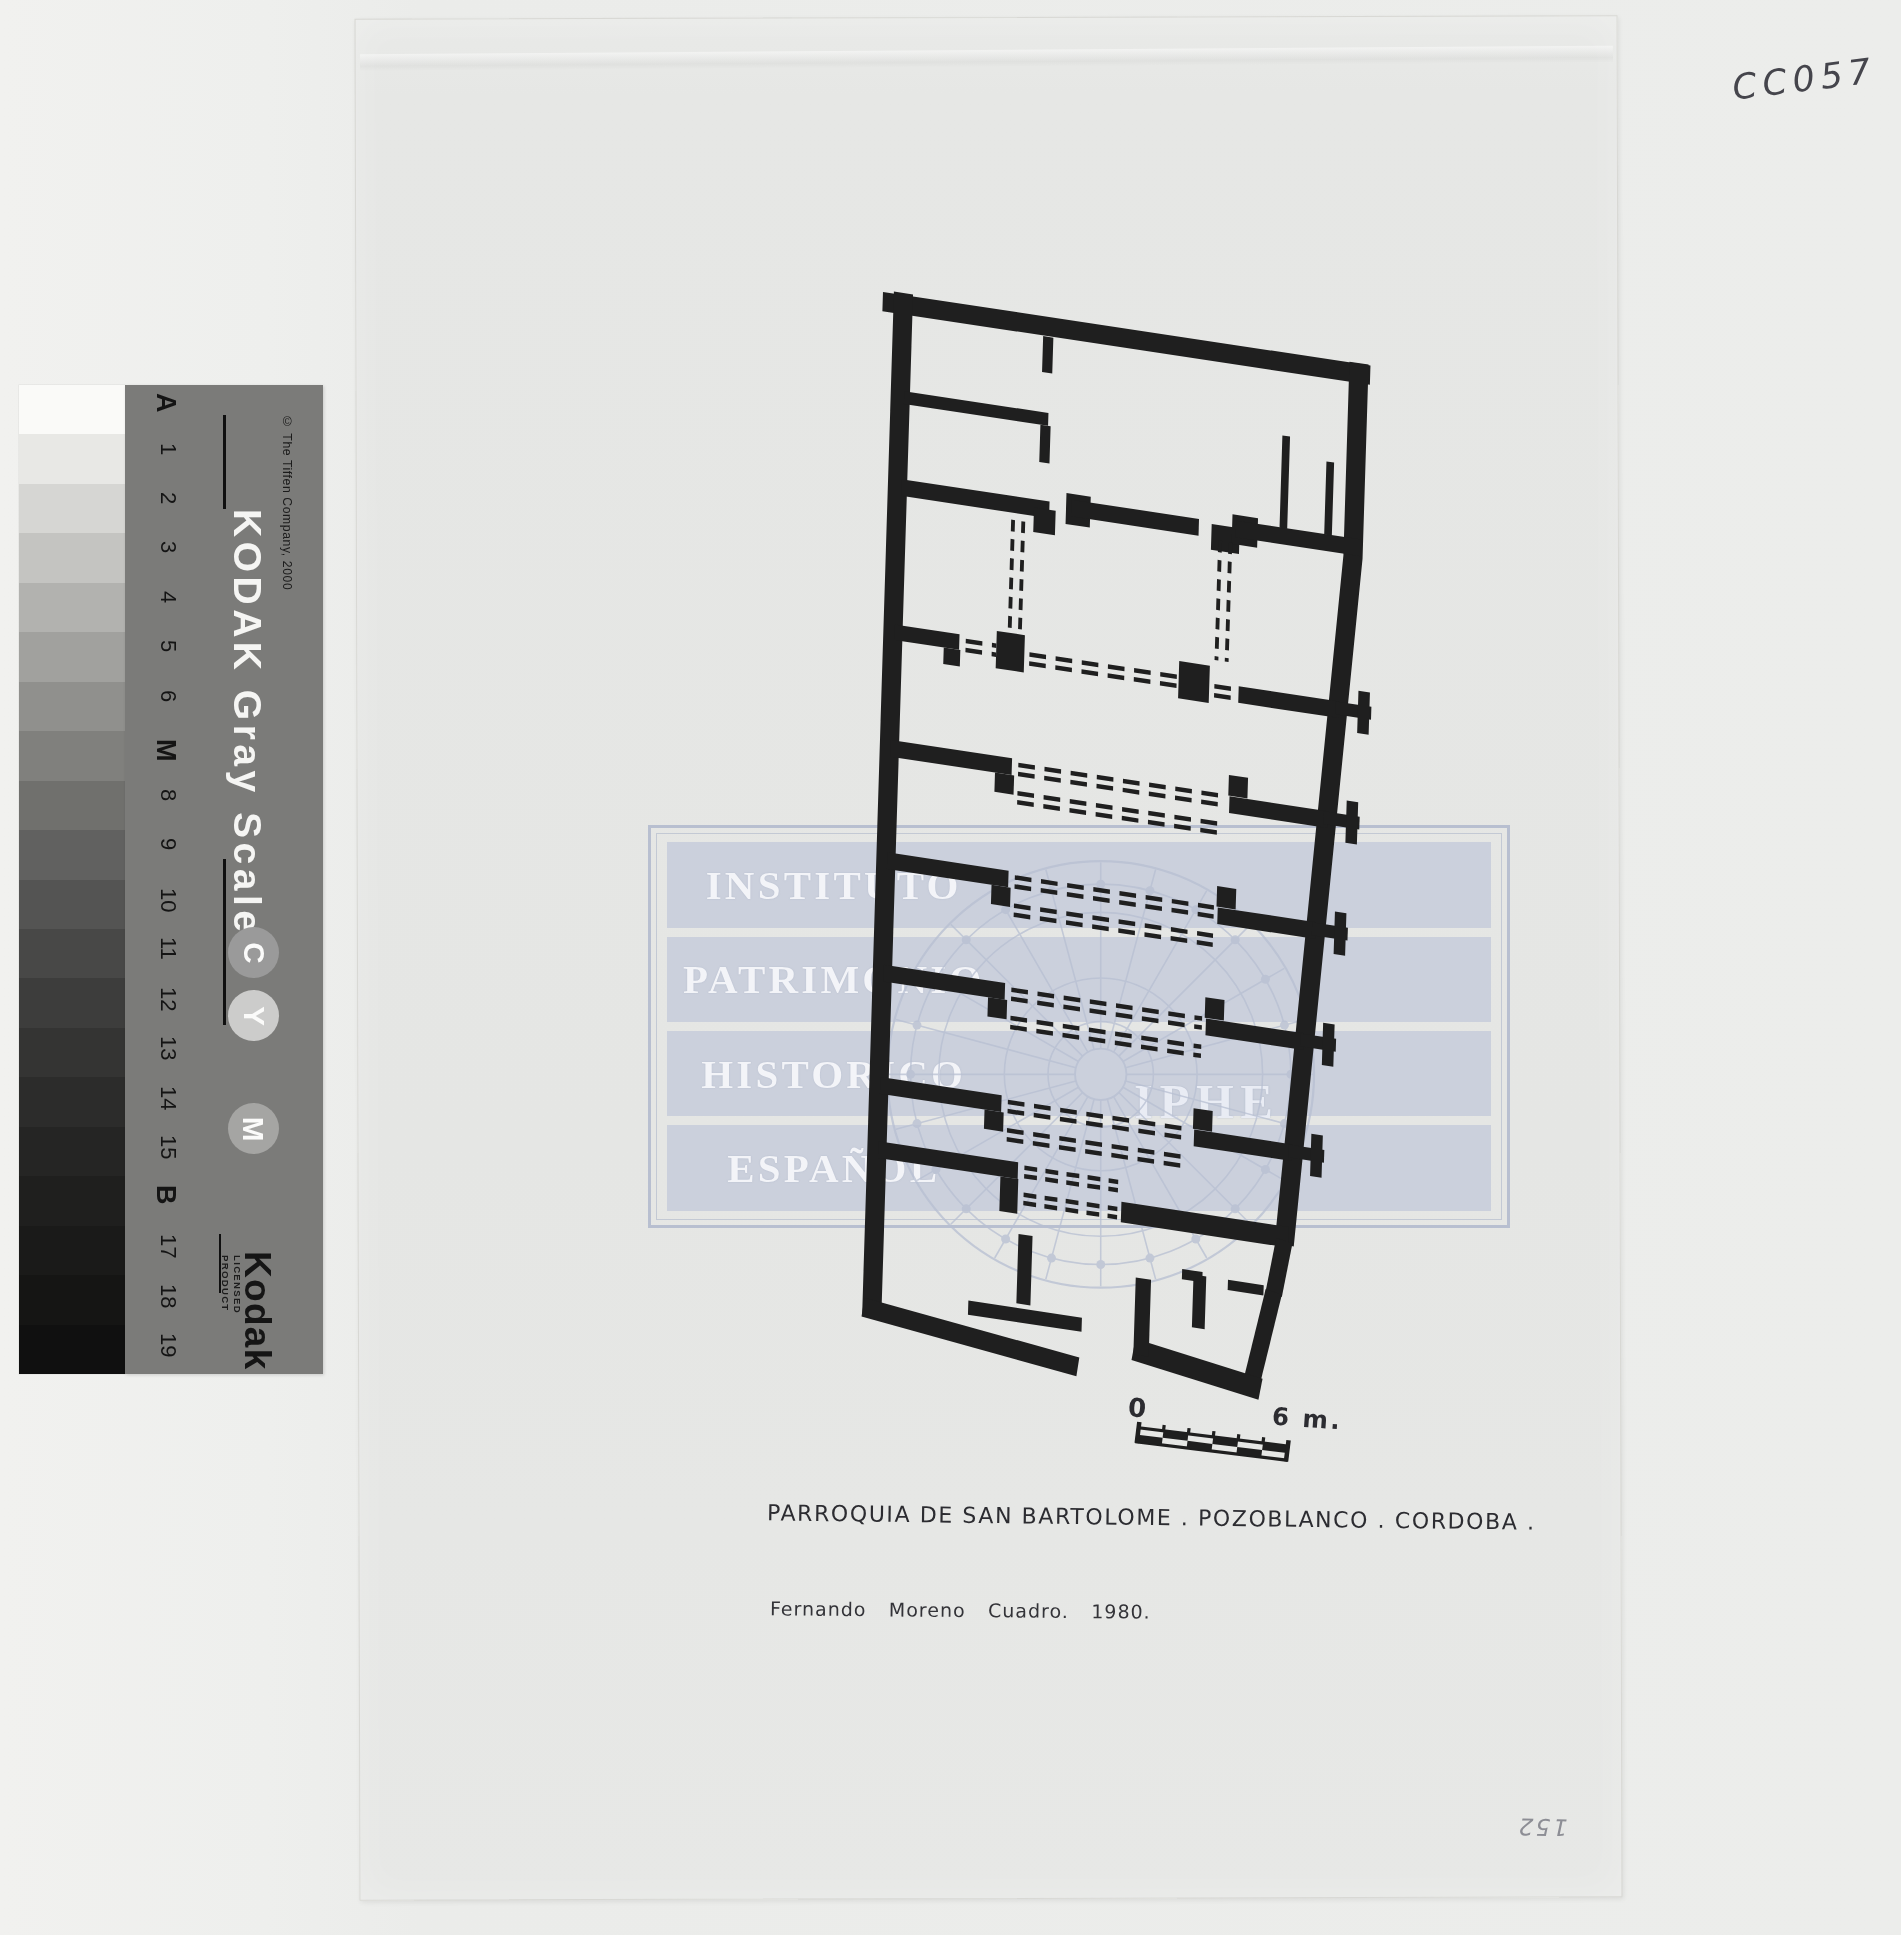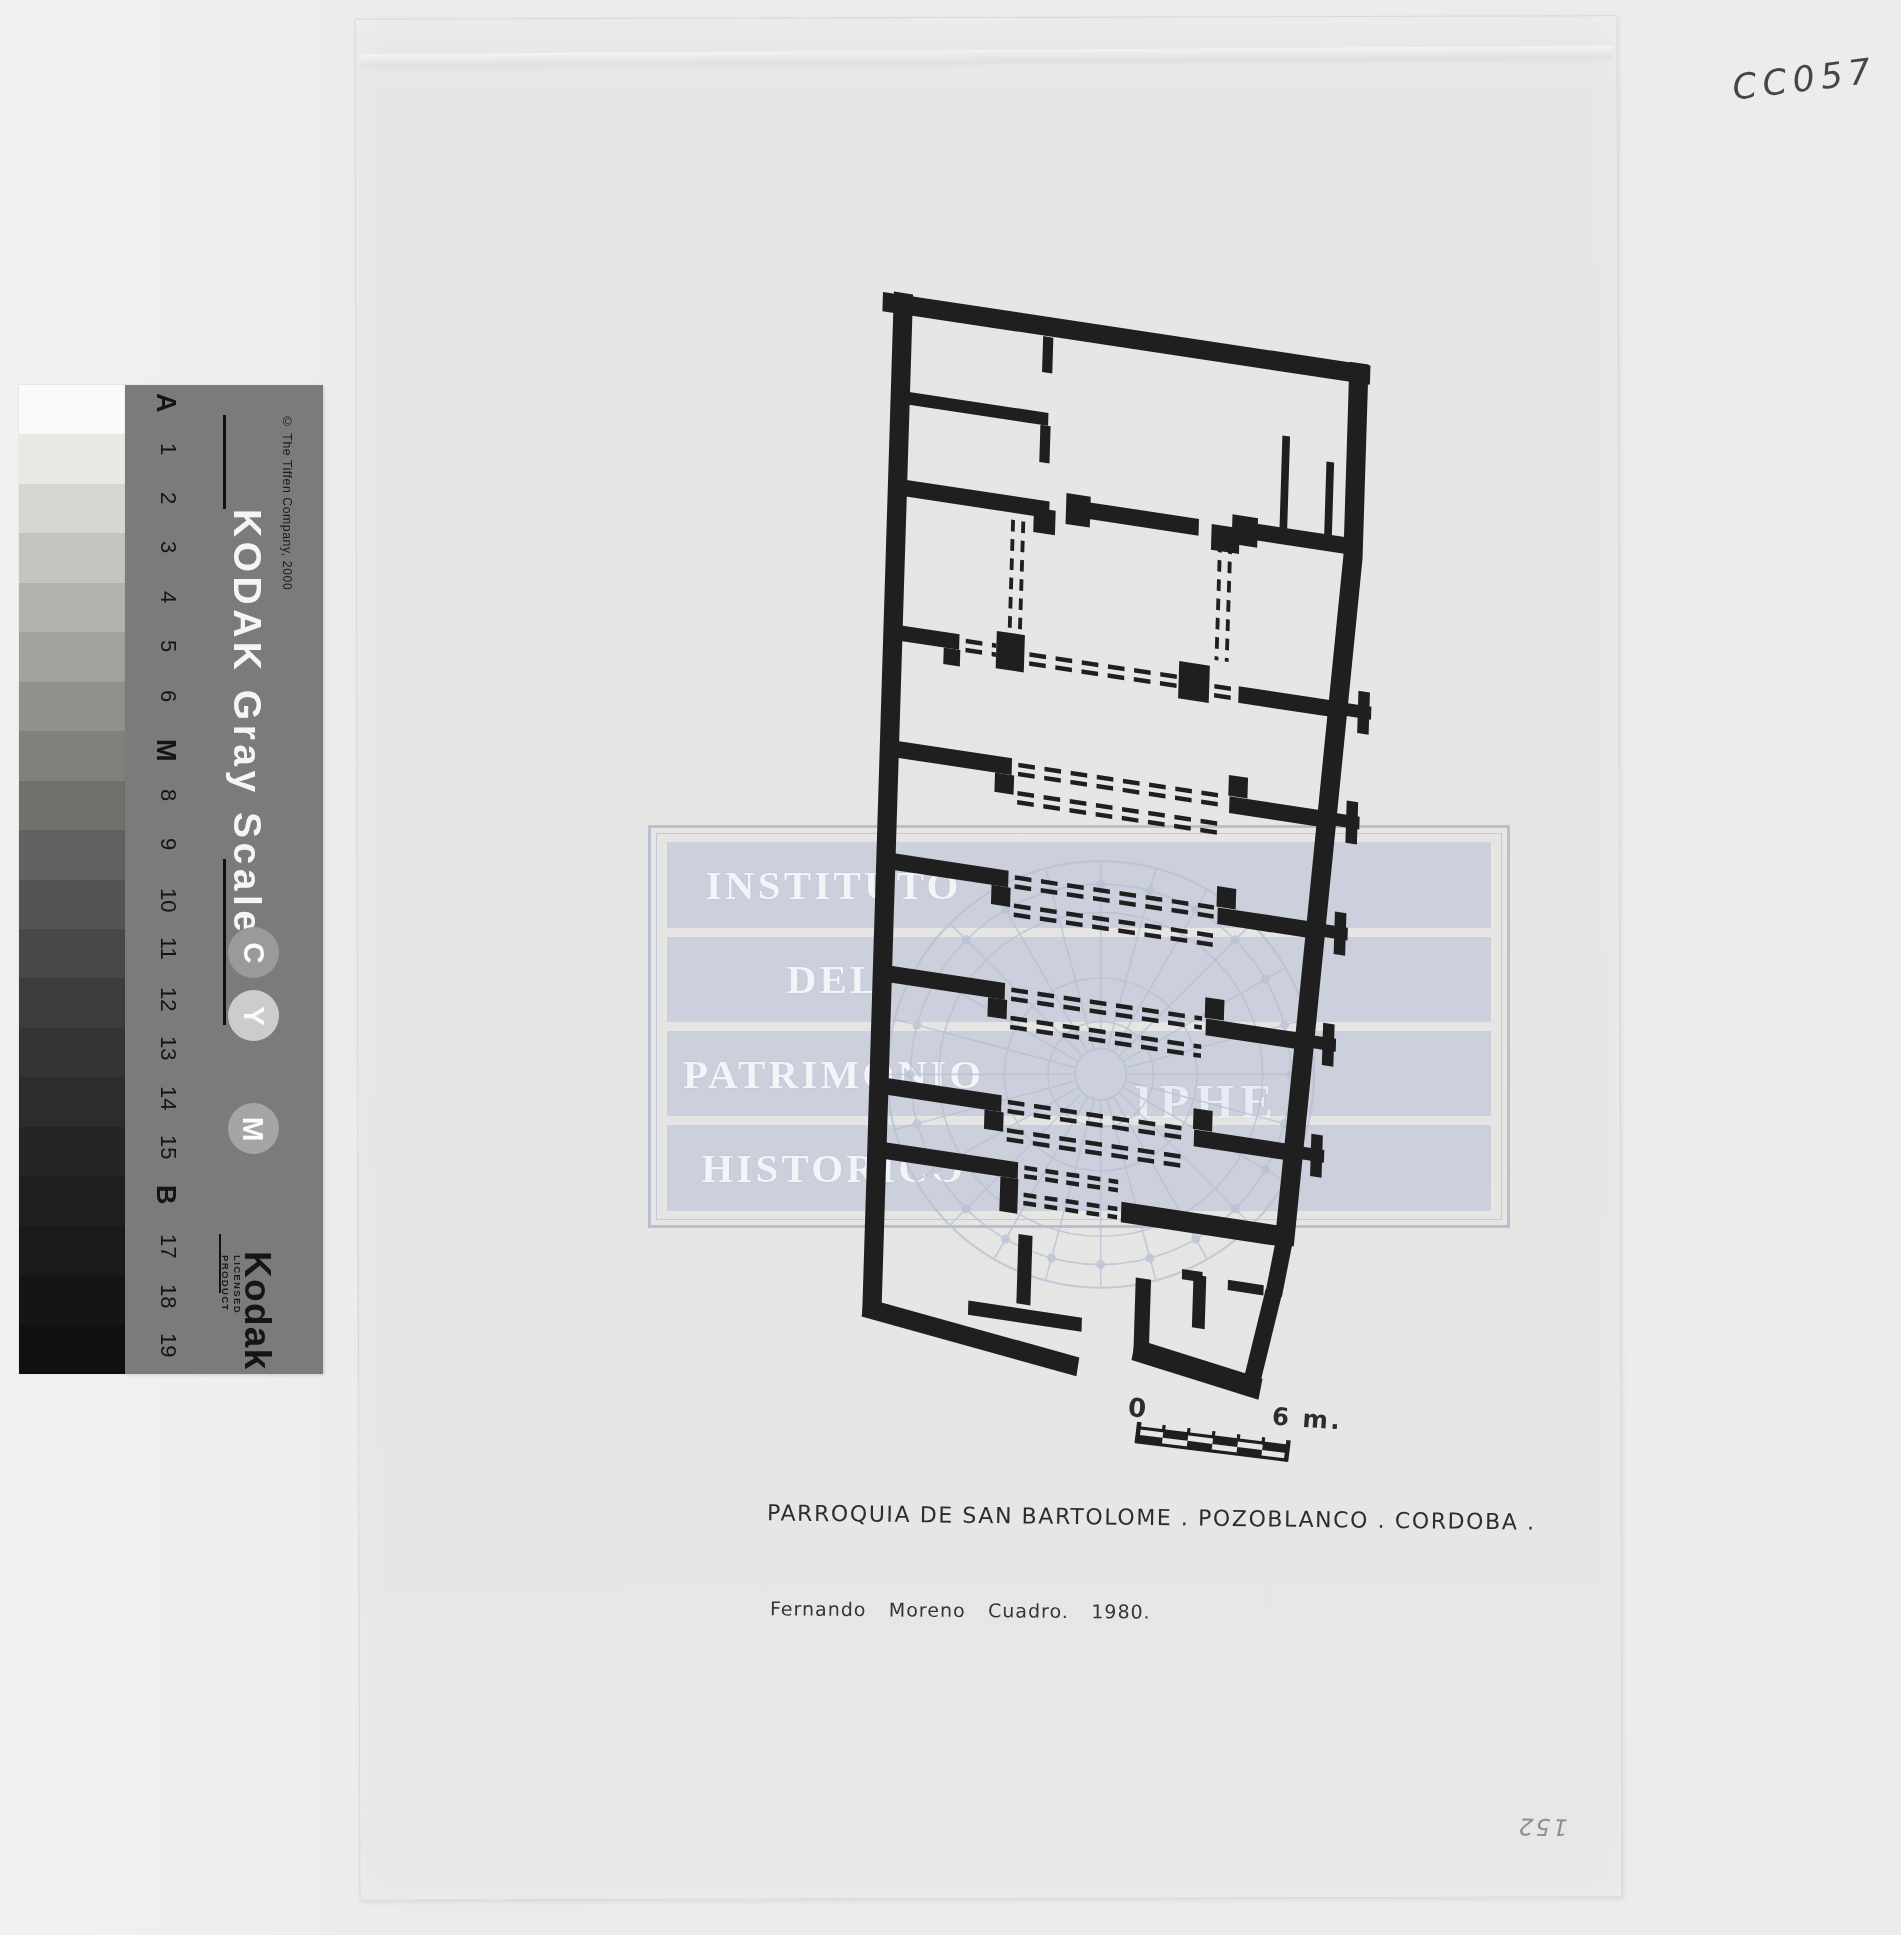--- a/index.html
+++ b/index.html
@@ -82,27 +82,27 @@
 
 <div class="abs paper"></div>
 <div class="abs crease"></div>
 
 <div class="abs wm-box">
   <div class="wm-inner" id="wm-bands">
       <div class="wm-band">
         <span>INSTITUTO</span>
       </div>
       <div class="wm-band">
-        <span>DEL</span>
-      </div>
-      <div class="wm-band">
         <span>PATRIMONIO</span>
       </div>
       <div class="wm-band">
         <span>HISTORICO</span>
+      </div>
+      <div class="wm-band">
+        <span>ESPAÑOL</span>
       </div>
     </div>
   <div class="wm-iphe">IPHE</div>
 </div>
 
 <svg class="layer" width="1902" height="1936" viewBox="0 0 2960 3013">
   <g id="rose" stroke="#b7bfd2" fill="none" opacity="0.75" stroke-width="2.5">
     <circle cx="1713" cy="1672" r="332" stroke-width="3.5"></circle>
     <circle cx="1713" cy="1672" r="296"></circle>
     <circle cx="1713" cy="1672" r="252"></circle>

